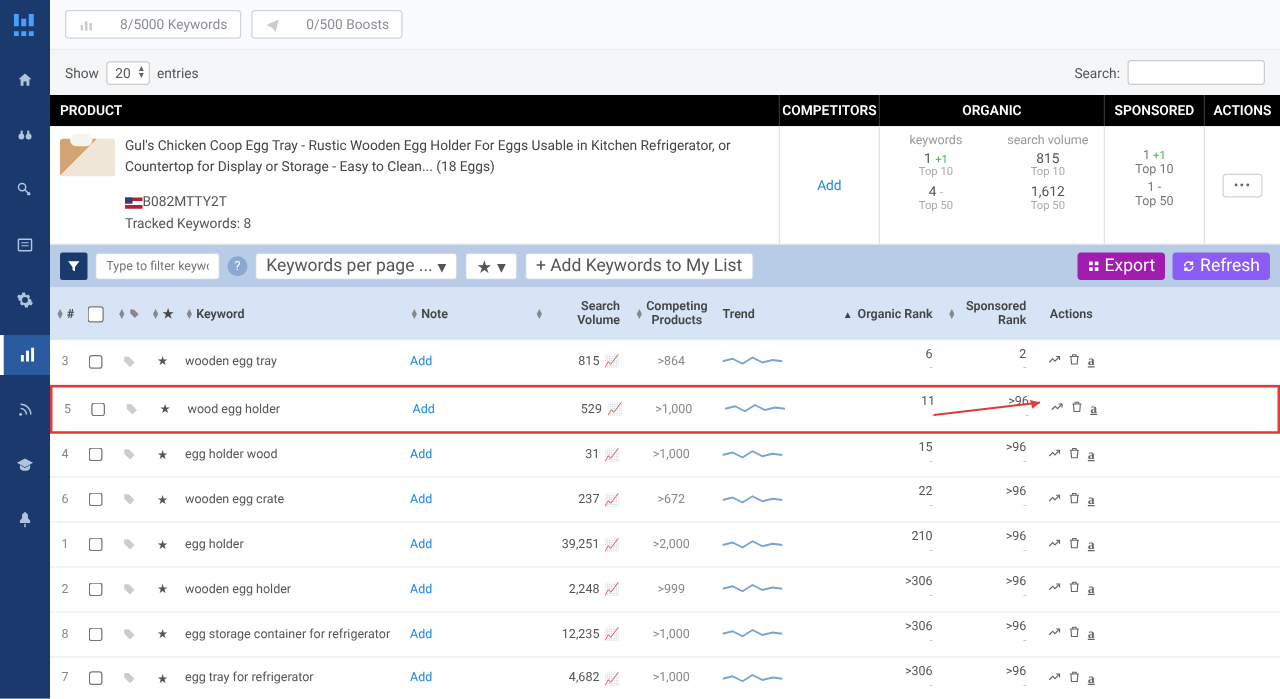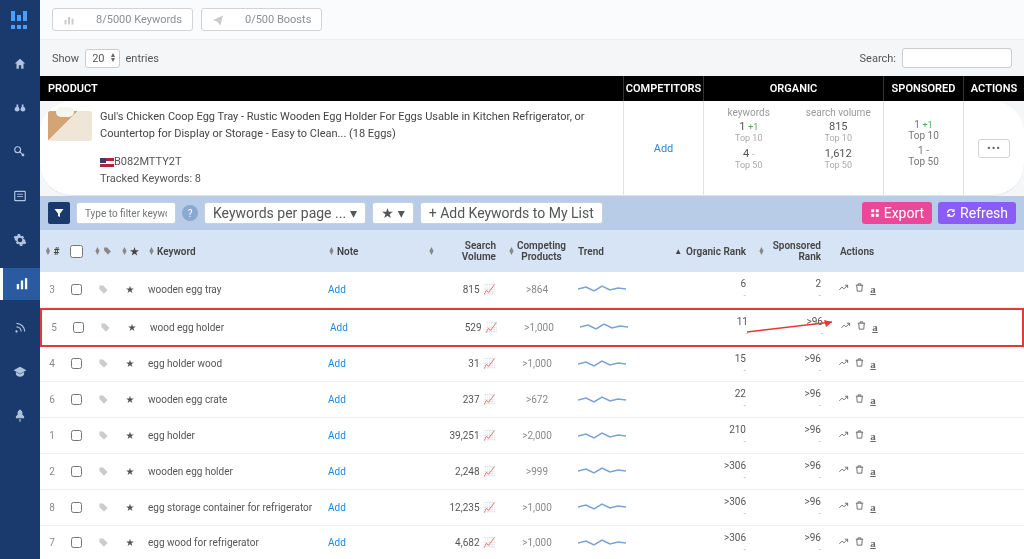--- a/index.html
+++ b/index.html
@@ -18,21 +18,21 @@
 .show-arrows { position: absolute; right: 2px; top: 50%; transform: translateY(-50%); font-size: 7px; line-height: 5px; color: #666; }
 .search-box { margin-left: auto; display: flex; align-items: center; gap: 6px; }
 .search-input { border: 1px solid #ccc; border-radius: 3px; padding: 2px 6px; font-size: 11px; width: 110px; height: 20px; }
 .product-header-row { background: #000; color: #fff; display: flex; font-size: 11px; font-weight: 600; align-items: center; }
 .ph-cell { padding: 6px 8px; border-right: 1px solid #333; display: flex; align-items: center; }
 .ph-product { flex: 1; }
 .ph-comp { width: 80px; justify-content: center; }
 .ph-org { width: 180px; justify-content: center; }
 .ph-spon { width: 80px; justify-content: center; }
 .ph-act { width: 60px; border-right: none; justify-content: center; }
-.product-row { background: #fff; display: flex; border-bottom: 1px solid #e0e3e7; font-size: 11px; border-radius: 32px; }
+.product-row { background: #fff; display: flex; border-bottom: 1px solid #e0e3e7; font-size: 11px; }
 .pr-product { flex: 1; padding: 8px; display: flex; gap: 8px; border-right: 1px solid #e0e3e7; }
 .pr-thumb { width: 44px; height: 30px; background: linear-gradient(135deg, #d4a574 40%, #f0e6d8 40%); border-radius: 2px; flex-shrink: 0; margin-top: 2px; position: relative; }
 .pr-thumb::after { content: ""; position: absolute; top: -4px; left: 8px; width: 18px; height: 10px; background: #f5f5f0; border-radius: 8px; }
 .pr-info { color: #555; line-height: 1.5; }
 .pr-title { color: #444; }
 .pr-asin { display: flex; align-items: center; gap: 0; margin-top: 12px; }
 .flag { width: 14px; height: 9px; background: linear-gradient(#b22234 33%, #fff 33%, #fff 66%, #b22234 66%); position: relative; display: inline-block; }
 .flag::before { content: ""; position: absolute; top: 0; left: 0; width: 6px; height: 5px; background: #3c3b6e; }
 .pr-comp { width: 80px; border-right: 1px solid #e0e3e7; display: flex; align-items: center; justify-content: center; }
 .pr-comp a { color: #1e88e5; font-size: 11px; text-decoration: none; }
@@ -44,21 +44,21 @@
 .plus { color: #4caf50; font-size: 9px; }
 .pr-spon { width: 80px; border-right: 1px solid #e0e3e7; text-align: center; padding: 6px 4px; color: #777; font-size: 10px; }
 .pr-act { width: 60px; display: flex; align-items: center; justify-content: center; }
 .dots { border: 1px solid #d0d4d9; border-radius: 3px; padding: 2px 8px; color: #666; letter-spacing: 1px; background: #fff; }
 .toolbar { background: #b8cce8; padding: 6px 8px; display: flex; gap: 6px; align-items: center; }
 .funnel { width: 22px; height: 22px; background: #1a3a6e; color: #fff; display: flex; align-items: center; justify-content: center; border-radius: 2px; font-size: 12px; }
 .tb-input { border: 1px solid #c8d0dc; border-radius: 3px; padding: 4px 8px; font-size: 10px; height: 22px; background: #fff; }
 .filter-inp { width: 100px; color: #999; }
 .tb-btn { border: 1px solid #c8d0dc; border-radius: 3px; padding: 0 8px; font-size: 14px; height: 22px; background: #fff; display: flex; align-items: center; gap: 4px; color: #555; cursor: pointer; }
 .help-icon { width: 16px; height: 16px; background: #8aa8d0; color: #fff; border-radius: 50%; font-size: 10px; display: flex; align-items: center; justify-content: center; }
-.export-btn { margin-left: auto; background: #ec4899; color: #fff; border: none; }
+.export-btn { margin-left: auto; background: #a21caf; color: #fff; border: none; }
 .refresh-btn { background: #8b5cf6; color: #fff; border: none; }
 .table-header { background: #d6e4f5; display: flex; font-size: 10px; color: #444; font-weight: 600; padding: 6px 0; }
 .th { padding: 4px 6px; display: flex; align-items: center; gap: 2px; }
 .sort-icon { font-size: 7px; color: #888; display: inline-flex; flex-direction: column; line-height: 4px; }
 .col-idx { width: 24px; justify-content: center; }
 .col-chk { width: 24px; justify-content: center; }
 .col-tag { width: 30px; justify-content: center; }
 .col-star { width: 24px; justify-content: center; }
 .col-kw { width: 180px; }
 .col-note { width: 100px; }
@@ -637,21 +637,21 @@
           <div class="td col-idx">7</div>
           <div class="td col-chk">
             <input type="checkbox" style="">
           </div>
           <div class="td col-tag">
             <svg width="11" height="11" viewBox="0 0 24 24" fill="#ccc">
               <path d="M3 3h8l10 10-8 8L3 11V3z"></path>
             </svg>
           </div>
           <div class="td col-star">★</div>
-          <div class="td col-kw">egg wood for refrigerator</div>
+          <div class="td col-kw">egg tray for refrigerator</div>
           <div class="td col-note">
             <a href="#">Add</a>
           </div>
           <div class="td col-sv">
             <span>4,682</span> 
             <span class="chart-icon">📈</span>
           </div>
           <div class="td col-cp">&gt;1,000</div>
           <div class="td col-trend">
             <svg viewBox="0 0 48 16">

